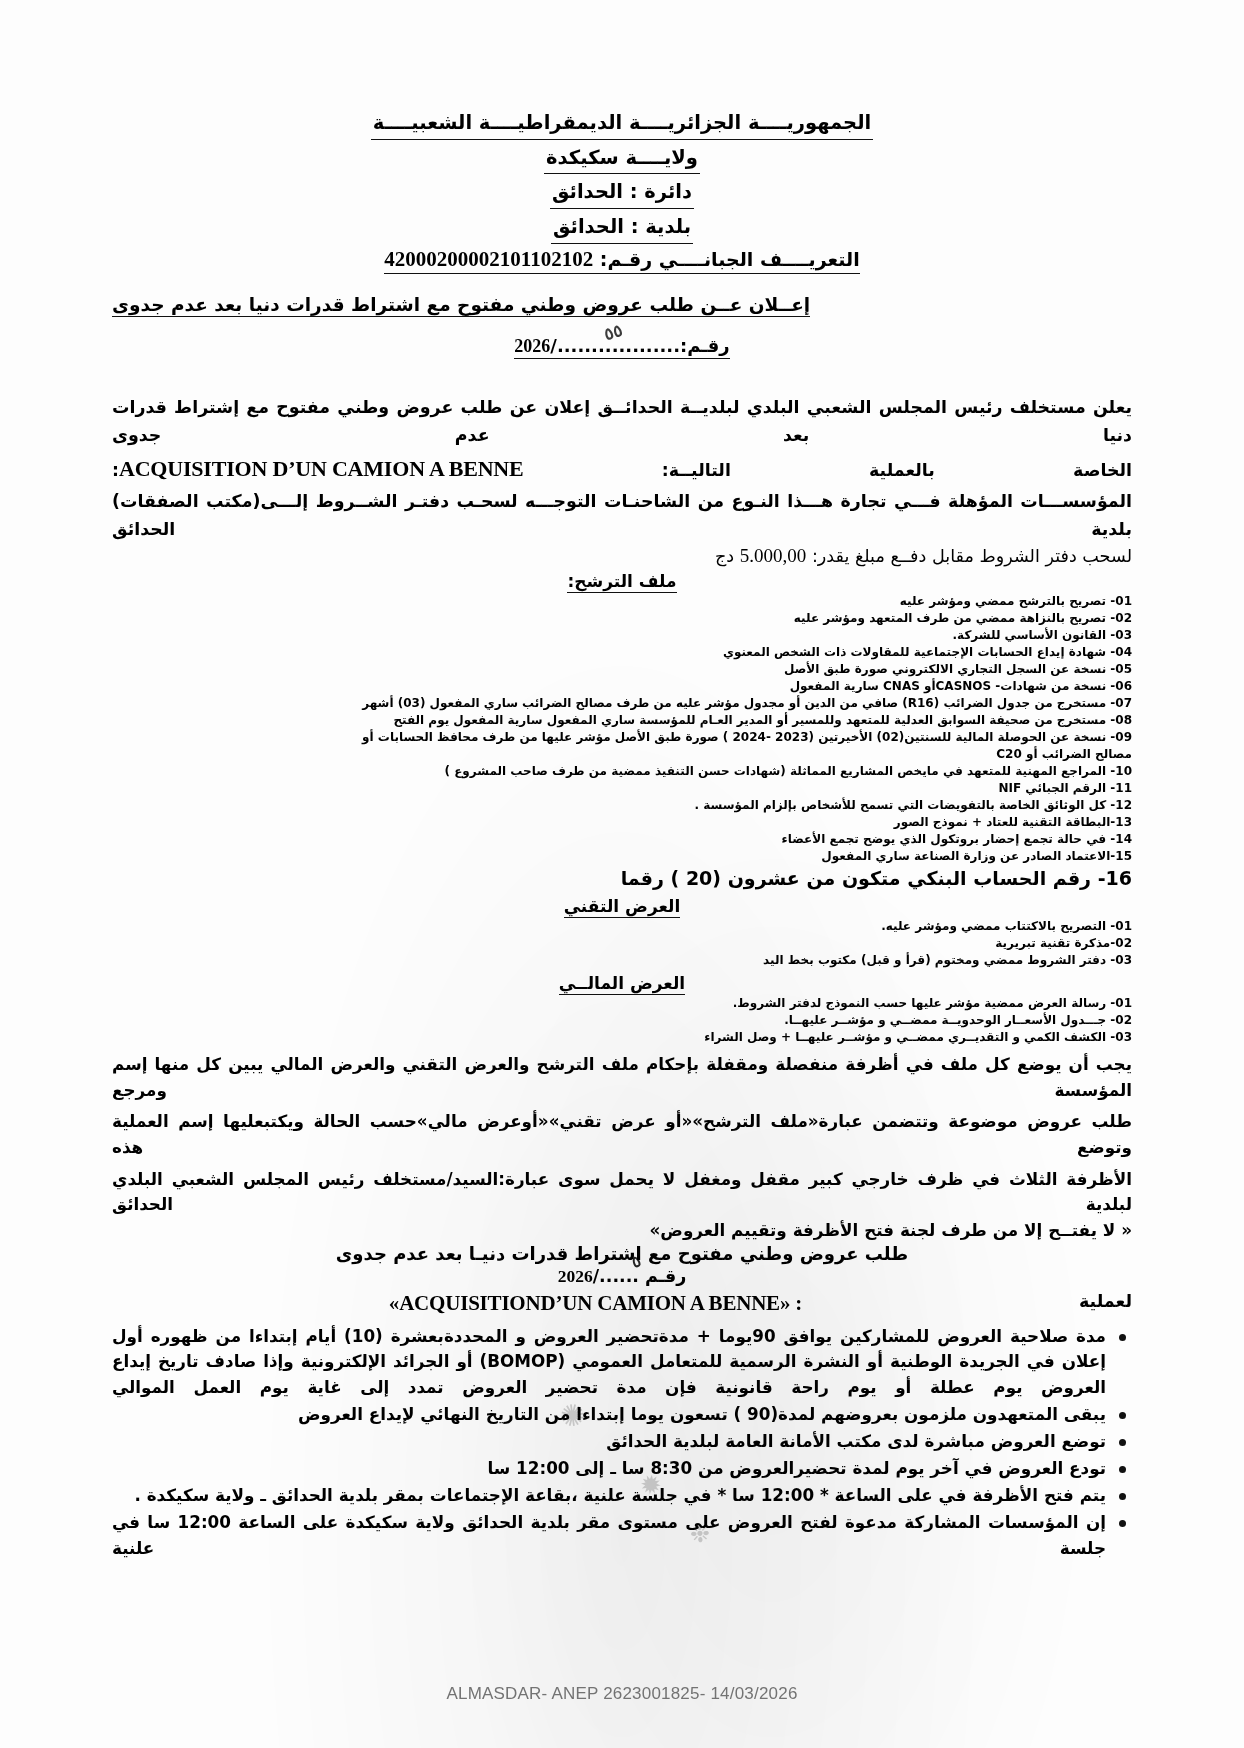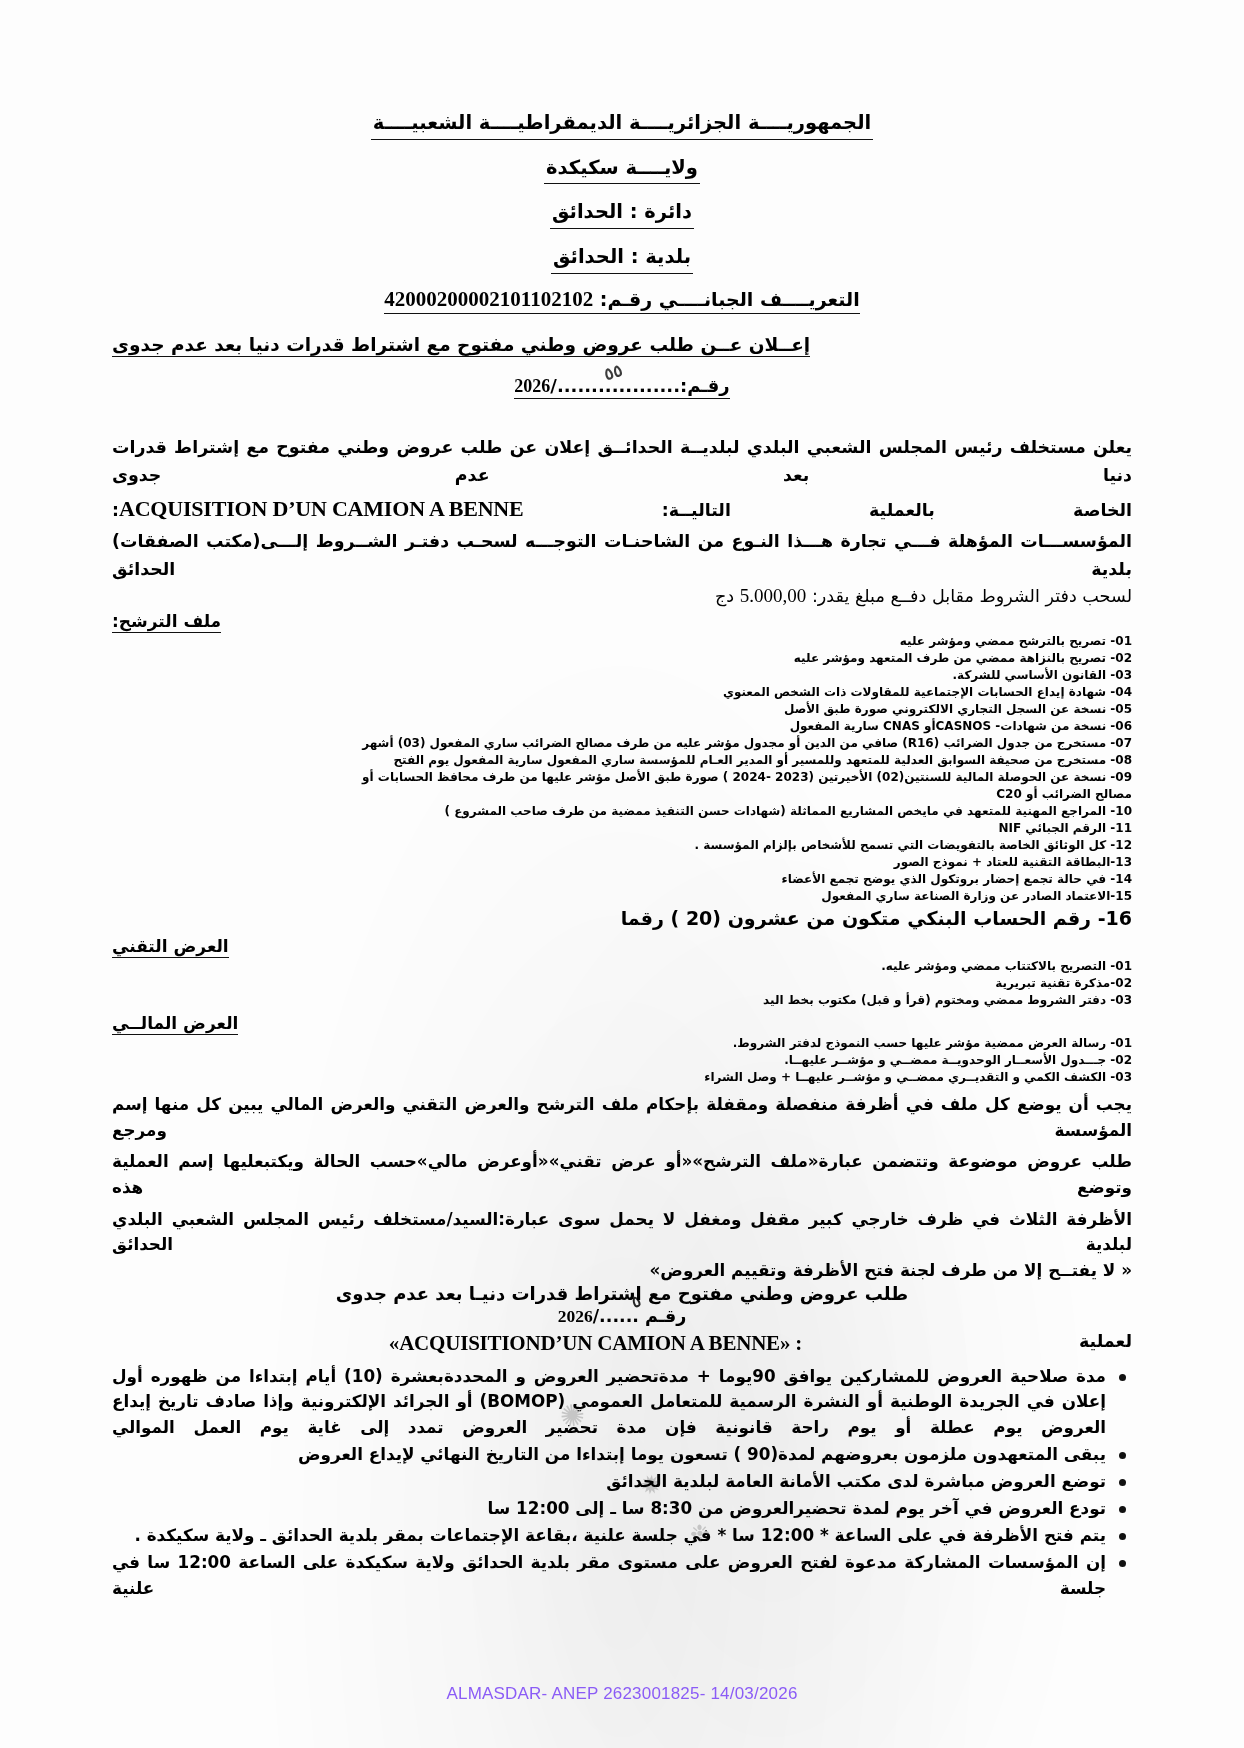--- a/index.html
+++ b/index.html
@@ -47,21 +47,21 @@
     font-size: 19.5px;
     line-height: 1.52;
     letter-spacing: 0.2px;
   }
   .hdr .ul {
     display: inline-block;
     border-bottom: 1.6px solid #111;
     padding: 0 2px 1px 2px;
     white-space: nowrap;
   }
-  .hdr-row { margin-bottom: 13px; }
+  .hdr-row { margin-bottom: 3px; }
   .hdr-row.r1 .ul { letter-spacing: 1.2px; }
 
   .taxline {
     text-align: center;
     font-weight: bold;
     font-size: 19px;
     margin-top: 2px;
   }
   .taxline .ul {
     display: inline-block;
@@ -153,21 +153,21 @@
     font-family: "Liberation Serif", "DejaVu Serif", serif;
     direction: ltr;
     display: inline-block;
     font-size: 19px;
   }
 
   
   .sec-head {
     font-weight: bold;
     font-size: 17px;
-    text-align: left;
+    text-align: center;
     margin-top: 4px;
   }
   .sec-head .ul {
     display: inline-block;
     border-bottom: 1.4px solid #111;
     padding-bottom: 1px;
   }
 
   
   ol.doclist, ul.plain {
@@ -272,21 +272,21 @@
   }
 
   .anep {
     position: absolute;
     bottom: 44px;
     left: 0;
     width: 100%;
     text-align: center;
     font-family: "Liberation Sans", "DejaVu Sans", sans-serif;
     font-size: 17px;
-    color: #8b5cf6;
+    color: #737373;
     direction: ltr;
     letter-spacing: .2px;
   }
 
   
   .smudge {
     position: absolute;
     pointer-events: none;
     opacity: .20;
     color: #222;

